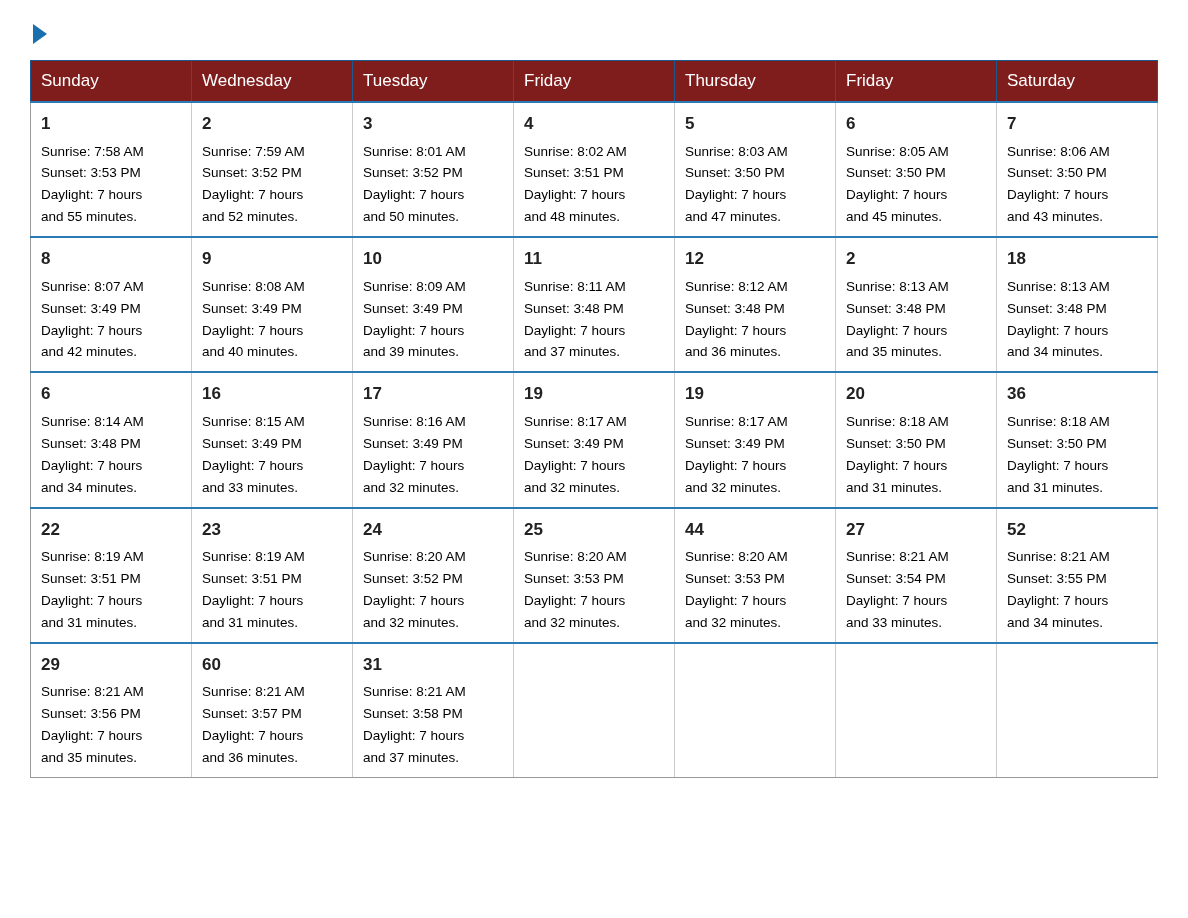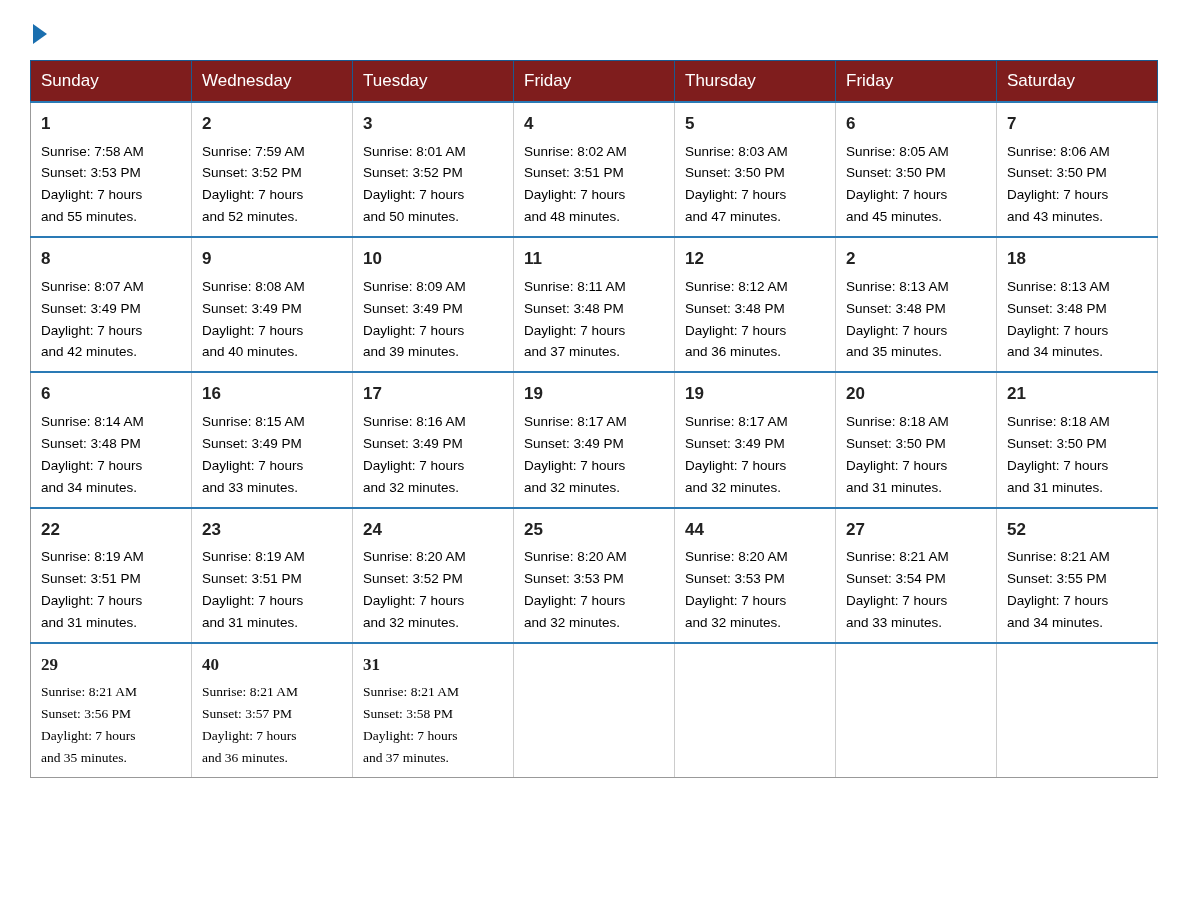--- a/index.html
+++ b/index.html
@@ -100,21 +100,20 @@
     }
     
     .week-row td:first-child {
       border-left: 1px solid #999;
     }
     .week-row {
       border-top: 2px solid #2a7ab5;
     }
     .last-row td {
       border-bottom: 1px solid #999;
-      font-family: Liberation Serif, serif;
     }
   </style>
 </head>
 <body>
 
 <div class="header">
   <div class="logo">
     <div class="logo-top">
       <span class="logo-text-general"></span>
       <div class="logo-arrow"></div>
@@ -219,21 +218,21 @@
       </td>
         <td>
         <span class="day-number">19</span>
         <span class="day-info">Sunrise: 8:17 AM<br>Sunset: 3:49 PM<br>Daylight: 7 hours<br>and 32 minutes.</span>
       </td>
         <td>
         <span class="day-number">20</span>
         <span class="day-info">Sunrise: 8:18 AM<br>Sunset: 3:50 PM<br>Daylight: 7 hours<br>and 31 minutes.</span>
       </td>
         <td>
-        <span class="day-number">21</span>
+        <span class="day-number">36</span>
         <span class="day-info">Sunrise: 8:18 AM<br>Sunset: 3:50 PM<br>Daylight: 7 hours<br>and 31 minutes.</span>
       </td>
       </tr>
       <tr class="week-row">
         <td>
         <span class="day-number">22</span>
         <span class="day-info">Sunrise: 8:19 AM<br>Sunset: 3:51 PM<br>Daylight: 7 hours<br>and 31 minutes.</span>
       </td>
         <td>
         <span class="day-number">23</span>
@@ -259,21 +258,21 @@
         <span class="day-number">52</span>
         <span class="day-info">Sunrise: 8:21 AM<br>Sunset: 3:55 PM<br>Daylight: 7 hours<br>and 34 minutes.</span>
       </td>
       </tr>
       <tr class="week-row last-row">
         <td>
         <span class="day-number">29</span>
         <span class="day-info">Sunrise: 8:21 AM<br>Sunset: 3:56 PM<br>Daylight: 7 hours<br>and 35 minutes.</span>
       </td>
         <td>
-        <span class="day-number">40</span>
+        <span class="day-number">60</span>
         <span class="day-info">Sunrise: 8:21 AM<br>Sunset: 3:57 PM<br>Daylight: 7 hours<br>and 36 minutes.</span>
       </td>
         <td>
         <span class="day-number">31</span>
         <span class="day-info">Sunrise: 8:21 AM<br>Sunset: 3:58 PM<br>Daylight: 7 hours<br>and 37 minutes.</span>
       </td>
         <td class="empty"></td>
         <td class="empty"></td>
         <td class="empty"></td>
         <td class="empty"></td>

